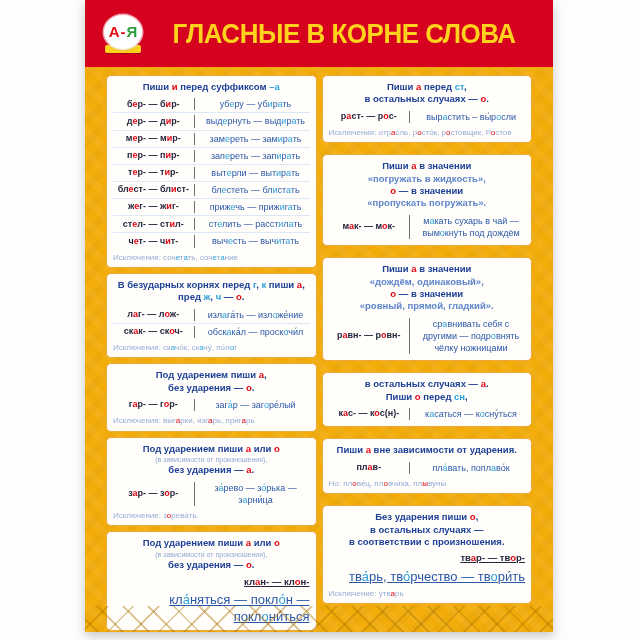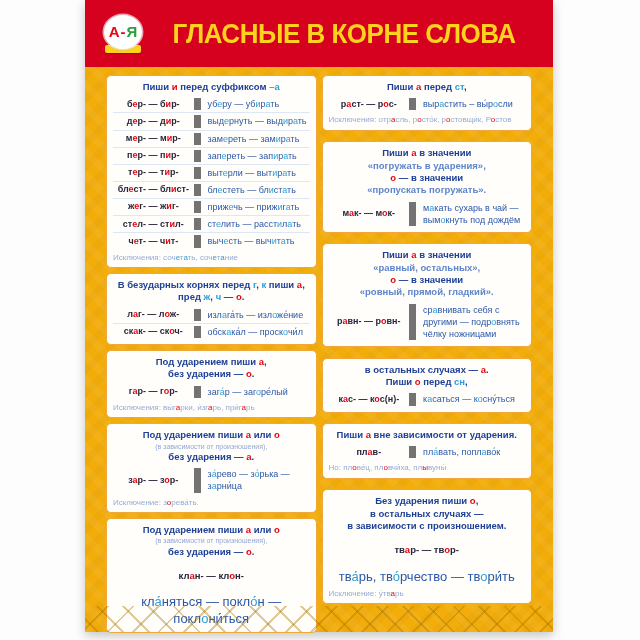--- a/index.html
+++ b/index.html
@@ -55,22 +55,22 @@
     background:#fffefb;border:1px solid var(--card-border,#f0a83c);
     border-radius:5px;padding:5px 6px 4px;box-sizing:border-box;
   }
   .hl{text-align:center;color:var(--header-blue,#1e4096);font-weight:bold;font-size:9.5px;line-height:1.3;}
   .hl.sub{color:#5f85cb;}
   .hl.small{font-size:7px;color:#93a7d6;font-weight:normal;line-height:1.35;}
   .rows{margin-top:3px;}
   .row{display:flex;align-items:center;padding:2px 0;}
   .lined .row + .row{border-top:1px solid #dde7f6;}
   .root{flex:0 0 41%;text-align:center;font-weight:bold;color:var(--root-dark,#26263e);font-size:9px;line-height:1.3;}
-  .ex{flex:1;border-left:7px solid #737373;padding-left:7px;color:var(--text-blue,#2b57a8);font-size:9px;line-height:1.35;}
-  .cline{text-align:center;margin-top:12px;font-size:9.5px;line-height:1.3;}
+  .ex{flex:1;border-left:1px solid #737373;padding-left:7px;color:var(--text-blue,#2b57a8);font-size:9px;line-height:1.35;text-align:center;}
+  .cline{text-align:right;margin-top:4px;font-size:9.5px;line-height:1.3;text-decoration:underline;}
   .cline.k-root{font-weight:bold;color:var(--root-dark,#26263e);}
   .cline.k-ex{color:var(--text-blue,#2b57a8);font-size:13px;}
   .foot{text-align:left;color:var(--muted-blue,#97abd6);font-size:8px;margin-top:3px;line-height:1.3;}
   .acc-r{color:var(--accent-red,#e30613);}
   .acc-c{color:var(--accent-cyan,#2ca0d8);}
   .bottom-band{
     position:absolute;left:0;right:0;bottom:0;height:26px;
     background-image:
       repeating-linear-gradient(45deg, rgba(0,0,0,0) 0 8px, rgba(170,115,0,.38) 8px 10px, rgba(0,0,0,0) 10px 18px),
       repeating-linear-gradient(-45deg, rgba(0,0,0,0) 0 8px, rgba(170,115,0,.38) 8px 10px, rgba(0,0,0,0) 10px 18px);
@@ -146,20 +146,21 @@
             <div class="rows lined">
               <div class="row">
                 <div class="root">л<span class="acc-r">а</span>г- — л<span class="acc-r">о</span>ж-</div>
                 <div class="ex">изл<span class="acc-c">а</span>га́ть — изл<span class="acc-c">о</span>же́ние</div>
               </div>
               <div class="row">
                 <div class="root">ск<span class="acc-r">а</span>к- — ск<span class="acc-r">о</span>ч-</div>
                 <div class="ex">обск<span class="acc-c">а</span>ка́л — проск<span class="acc-c">о</span>чи́л</div>
               </div>
             </div>
+            <div class="foot">Исключения: ск<span class="acc-c">а</span>чо́к, ск<span class="acc-c">а</span>чу́, по́л<span class="acc-c">о</span>г</div>
           </div>
           <div class="card">
             <div class="hdr">
               <div class="hl">Под ударением пиши <span class="acc-r">а</span>,</div>
               <div class="hl">без ударения — <span class="acc-r">о</span>.</div>
             </div>
             <div class="rows">
               <div class="row">
                 <div class="root">г<span class="acc-r">а</span>р- — г<span class="acc-r">о</span>р-</div>
                 <div class="ex">заг<span class="acc-c">а́</span>р — заг<span class="acc-c">о</span>ре́лый</div>
@@ -188,47 +189,48 @@
               <div class="hl">без ударения — <span class="acc-r">о</span>.</div>
             </div>
             <div class="cline k-root">кл<span class="acc-r">а</span>н- — кл<span class="acc-r">о</span>н-</div>
             <div class="cline k-ex">кл<span class="acc-c">а́</span>няться — покл<span class="acc-c">о́</span>н — покл<span class="acc-c">о</span>ни́ться</div>
           </div>
         </div>
       <div class="col" id="colR">
           <div class="card">
             <div class="hdr">
               <div class="hl">Пиши <span class="acc-r">а</span> перед <span class="acc-c">ст</span>,</div>
+              <div class="hl">в остальных случаях — <span class="acc-r">о</span>.</div>
             </div>
             <div class="rows">
               <div class="row">
                 <div class="root">р<span class="acc-r">а</span>ст- — р<span class="acc-r">о</span>с-</div>
                 <div class="ex">выр<span class="acc-c">а</span>стить – вы́р<span class="acc-c">о</span>сли</div>
               </div>
             </div>
             <div class="foot">Исключения: отр<span class="acc-r">а</span>сль, р<span class="acc-r">о</span>сто́к, р<span class="acc-r">о</span>стовщи́к, Р<span class="acc-r">о</span>стов</div>
           </div>
           <div class="card">
             <div class="hdr">
               <div class="hl">Пиши <span class="acc-r">а</span> в значении</div>
-              <div class="hl sub">«погружать в ударения»,</div>
+              <div class="hl sub">«погружать в жидкость»,</div>
               <div class="hl"><span class="acc-r">о</span> — в значении</div>
               <div class="hl sub">«пропускать погружать».</div>
             </div>
             <div class="rows">
               <div class="row">
                 <div class="root">м<span class="acc-r">а</span>к- — м<span class="acc-r">о</span>к-</div>
                 <div class="ex">м<span class="acc-c">а</span>кать сухарь в чай — вым<span class="acc-c">о</span>кнуть под дождём</div>
               </div>
             </div>
           </div>
           <div class="card">
             <div class="hdr">
               <div class="hl">Пиши <span class="acc-r">а</span> в значении</div>
-              <div class="hl sub">«равный, остальных»,</div>
+              <div class="hl sub">«дождём, одинаковый»,</div>
               <div class="hl"><span class="acc-r">о</span> — в значении</div>
               <div class="hl sub">«ровный, прямой, гладкий».</div>
             </div>
             <div class="rows">
               <div class="row">
                 <div class="root">р<span class="acc-r">а</span>вн- — р<span class="acc-r">о</span>вн-</div>
                 <div class="ex">ср<span class="acc-c">а</span>внивать себя с другими — подр<span class="acc-c">о</span>внять чёлку ножницами</div>
               </div>
             </div>
           </div>
@@ -253,21 +255,21 @@
                 <div class="root">пл<span class="acc-r">а</span>в-</div>
                 <div class="ex">пл<span class="acc-c">а́</span>вать, попл<span class="acc-c">а</span>во́к</div>
               </div>
             </div>
             <div class="foot">Но: пл<span class="acc-r">о</span>ве́ц, пл<span class="acc-r">о</span>вчи́ха, пл<span class="acc-r">ы</span>вуны́</div>
           </div>
           <div class="card">
             <div class="hdr">
               <div class="hl">Без ударения пиши <span class="acc-r">о</span>,</div>
               <div class="hl">в остальных случаях —</div>
-              <div class="hl">в зависимости с произношением.</div>
+              <div class="hl">в соответствии с произношения.</div>
             </div>
             <div class="cline k-root">тв<span class="acc-r">а</span>р- — тв<span class="acc-r">о</span>р-</div>
             <div class="cline k-ex">тв<span class="acc-c">а́</span>рь, тв<span class="acc-c">о́</span>рчество — тв<span class="acc-c">о</span>ри́ть</div>
             <div class="foot">Исключение: у́тв<span class="acc-r">а</span>рь</div>
           </div>
         </div>
     </div>
     <div class="bottom-band"></div>
   </div>
 </div>

